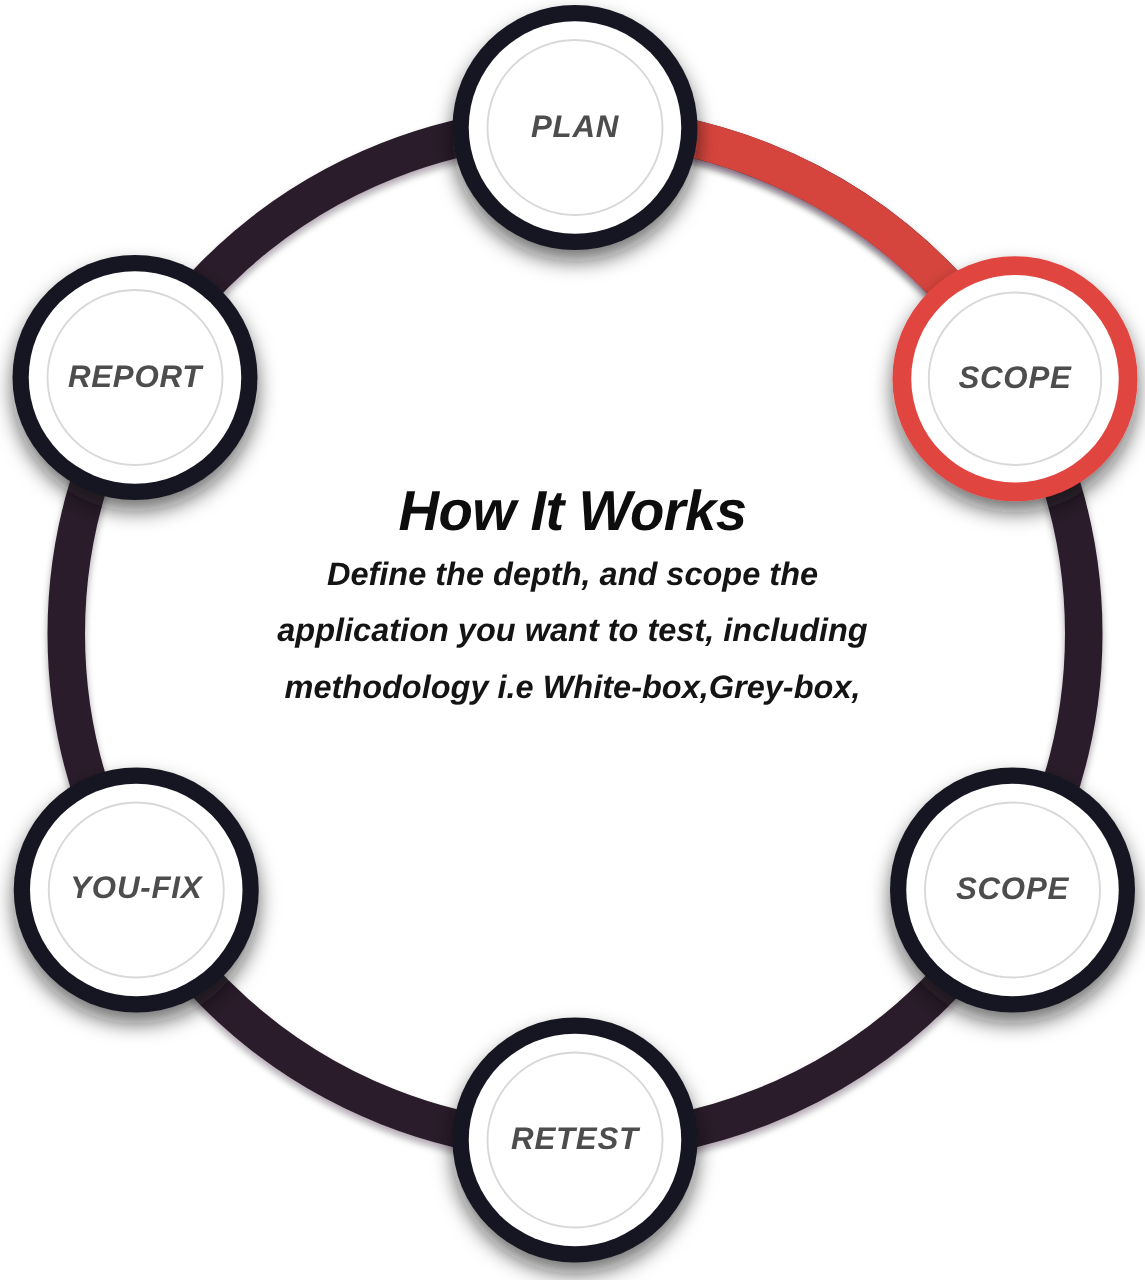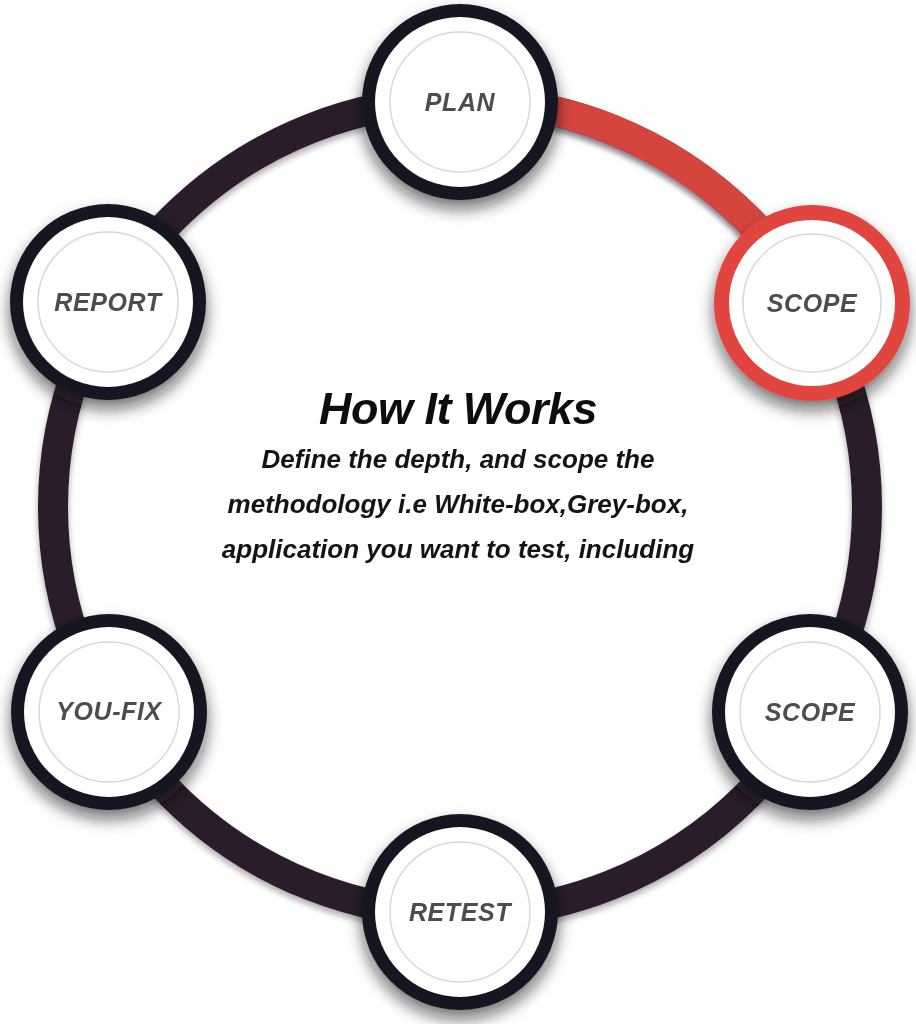--- a/index.html
+++ b/index.html
@@ -117,18 +117,18 @@
   <div class="node-label" style="left:812px; top:303px;">SCOPE</div>
   <div class="node-label" style="left:810px; top:712px;">SCOPE</div>
   <div class="node-label" style="left:460px; top:912px;">RETEST</div>
   <div class="node-label" style="left:109px; top:711px;">YOU-FIX</div>
   <div class="node-label" style="left:108px; top:302px;">REPORT</div>
 
   <div class="center-copy">
     <div class="center-title">How It Works</div>
     <div class="center-desc">
       <div>Define the depth, and scope the</div>
+      <div>application you want to test, including</div>
       <div>methodology i.e White-box,Grey-box,</div>
-      <div>application you want to test, including</div>
     </div>
   </div>
 
 </div>
 
 </body></html>

